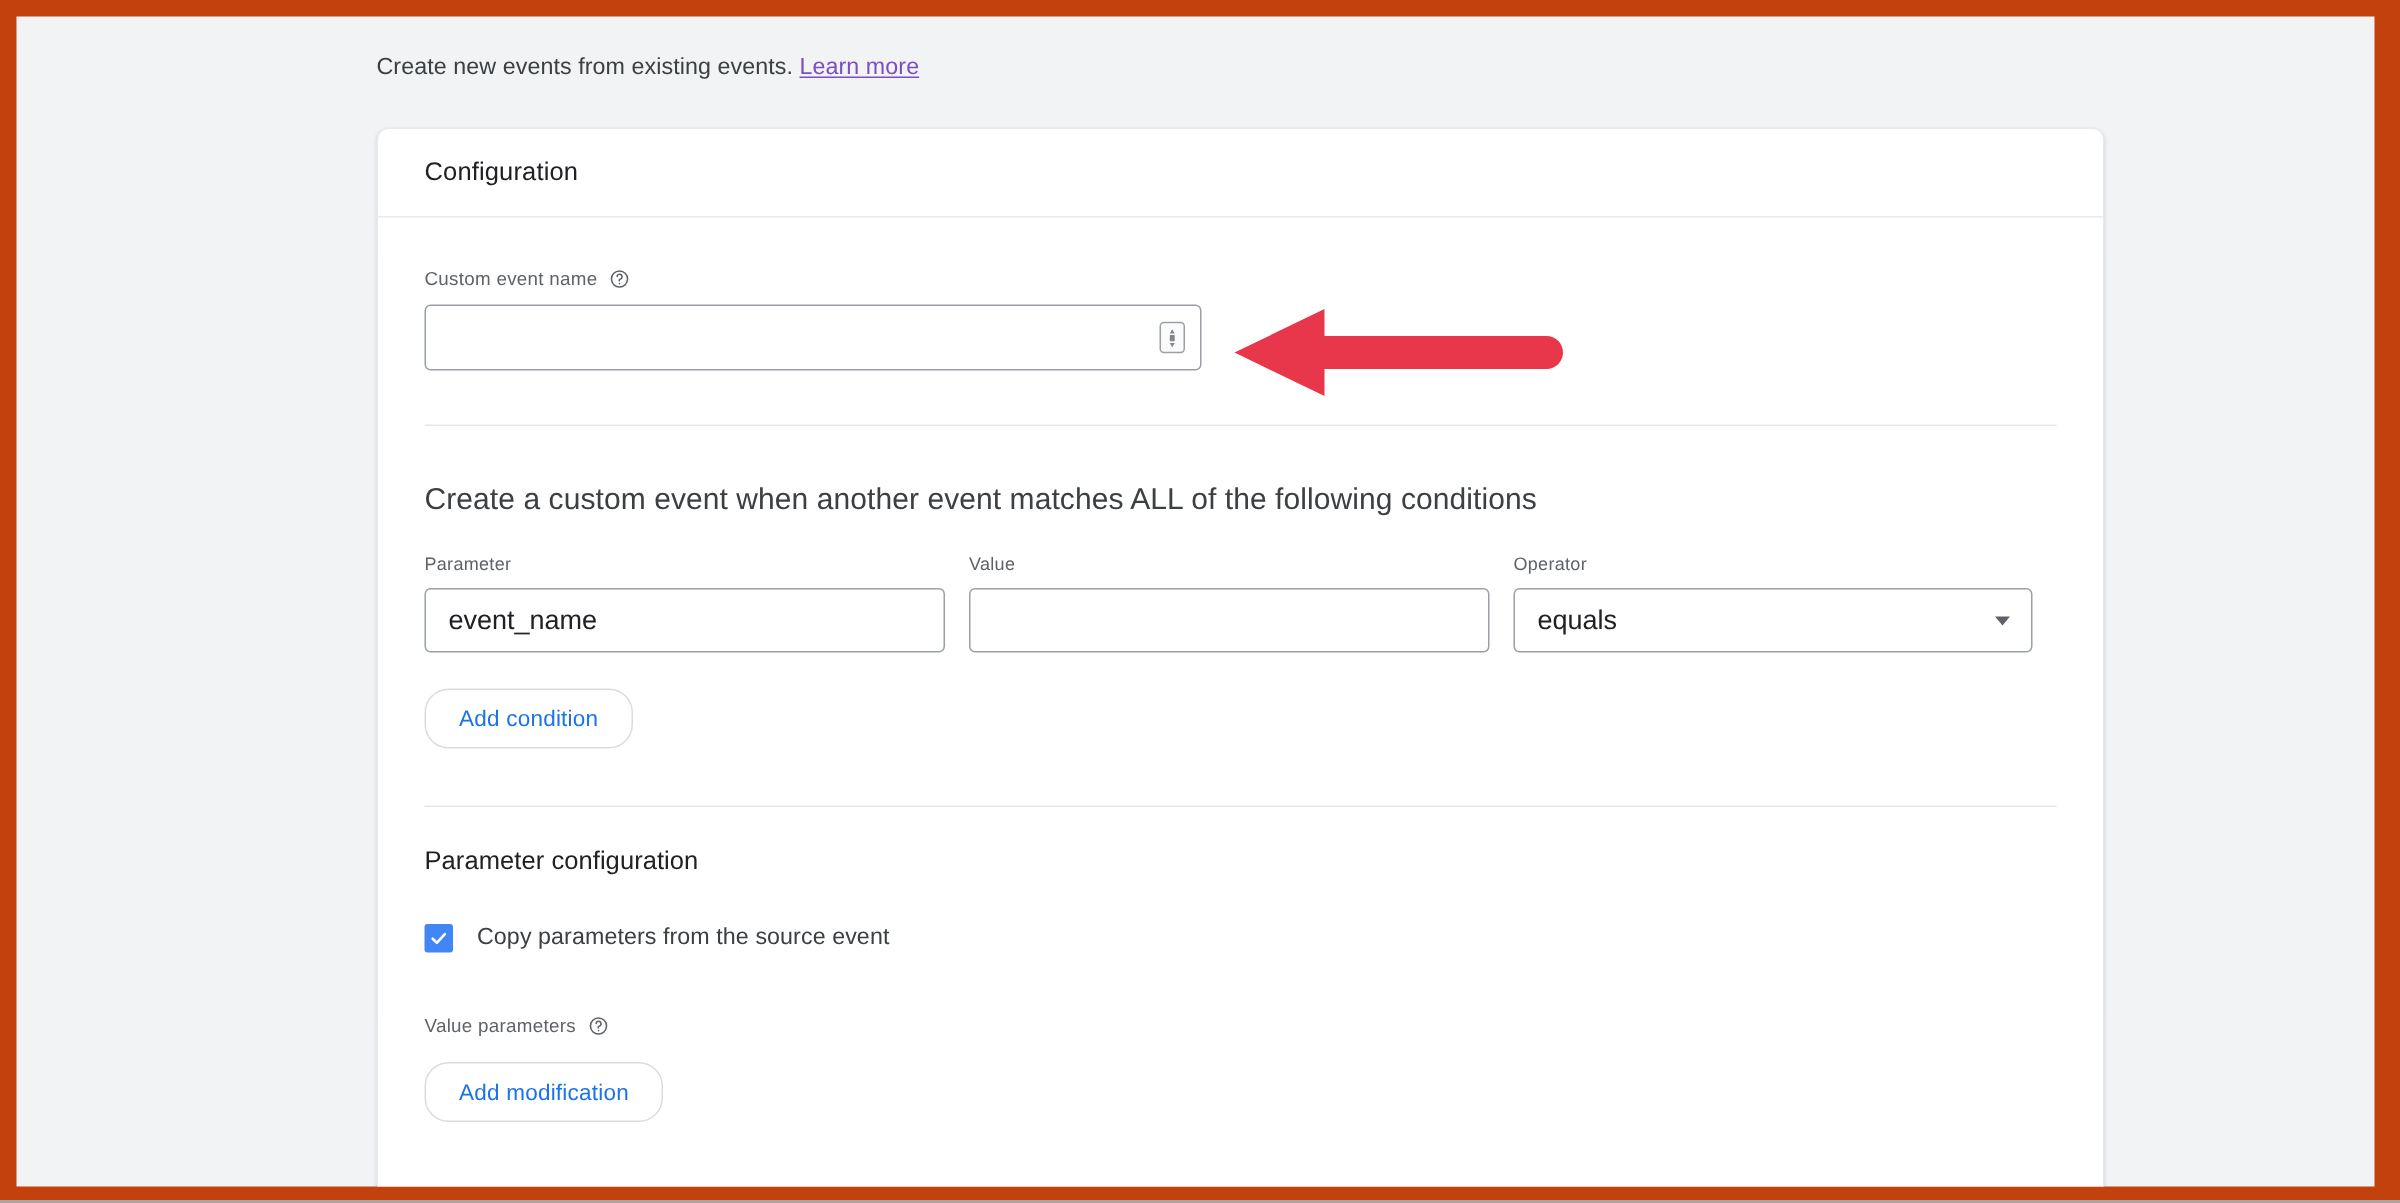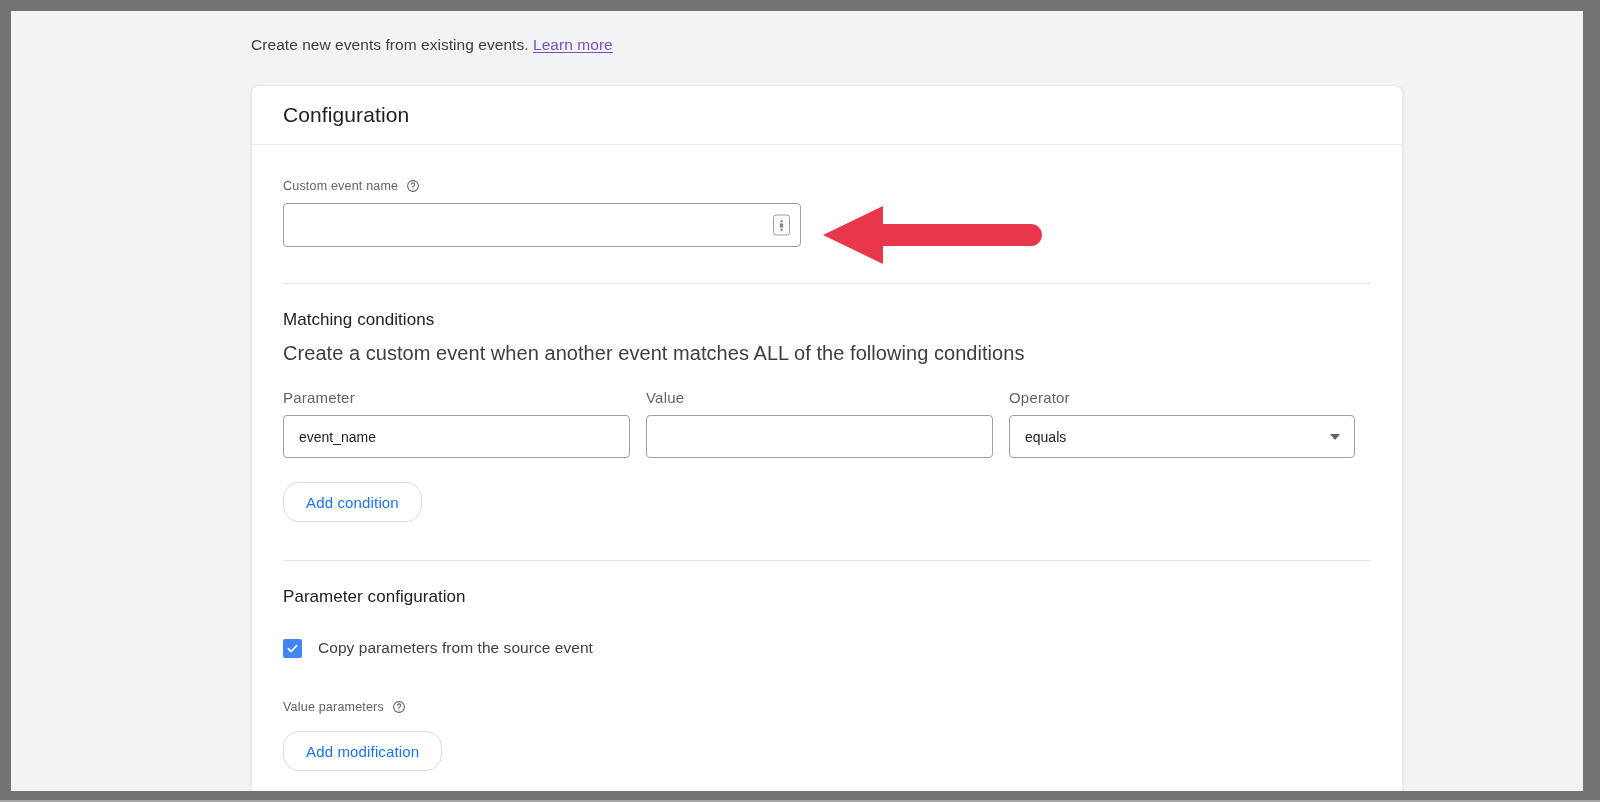--- a/index.html
+++ b/index.html
@@ -15,21 +15,21 @@
     background: #a6a6a6;
     font-family: "Liberation Sans", "DejaVu Sans", sans-serif;
     -webkit-font-smoothing: antialiased;
   }
 
   
   .frame-outer {
     position: absolute;
     left: 0; top: 0;
     width: 1600px; height: 800px;
-    background: #737373;
+    background: #c2410c;
   }
 
   .page-viewport {
     position: absolute;
     left: 11px;
     top: 11px;
     width: 1572px;
     height: 780px;
     background: #f1f3f4;
     overflow: hidden;
@@ -68,21 +68,21 @@
   }
 
   .card-header {
     height: 59px;
     border-bottom: 1px solid #e8eaed;
     display: flex;
     align-items: center;
     padding-left: 31px;
   }
   .card-header-title {
-    font-size: 21px;
+    font-size: 17px;
     color: #202124;
     font-weight: 400;
     letter-spacing: 0.1px;
   }
 
   .card-body {
     padding: 0 31px;
     position: relative;
   }
 
@@ -174,36 +174,36 @@
     gap: 16px;
     margin-top: 24px;
   }
 
   .cond-field { display: flex; flex-direction: column; }
   .cond-field.parameter { width: 347px; }
   .cond-field.operator  { width: 346px; }
   .cond-field.value     { width: 347px; }
 
   .cond-label {
-    font-size: 15px;
+    font-size: 12px;
     color: #5f6368;
     letter-spacing: 0.2px;
     margin-bottom: 9px;
   }
 
   .cond-control {
     position: relative;
     height: 43px;
     border: 1px solid #9aa0a6;
     border-radius: 4px;
     background: #fff;
     display: flex;
     align-items: center;
     padding: 0 15px;
-    font-size: 14px;
+    font-size: 18px;
     color: #202124;
     cursor: text;
   }
   .cond-control.select { cursor: pointer; padding-right: 40px; }
 
   .dropdown-caret {
     position: absolute;
     right: 14px;
     top: 50%;
     transform: translateY(-50%);
@@ -315,21 +315,20 @@
                 <path d="M5 14.8 3.1 11.7h3.8z"></path>
               </svg>
             </span>
           </div>
         </div>
 
         <div style="height:36px"></div>
         <div class="section-divider"></div>
 
         <div class="matching-block">
-          <div class="section-title">Matching conditions</div>
           <div class="section-subtitle">Create a custom event when another event matches ALL of the following conditions</div>
 
           <div class="conditions-row">
 
             <div class="cond-field parameter">
               <span class="cond-label">Parameter</span>
               <div class="cond-control">event_name</div>
             </div>
 
             <div class="cond-field value">

